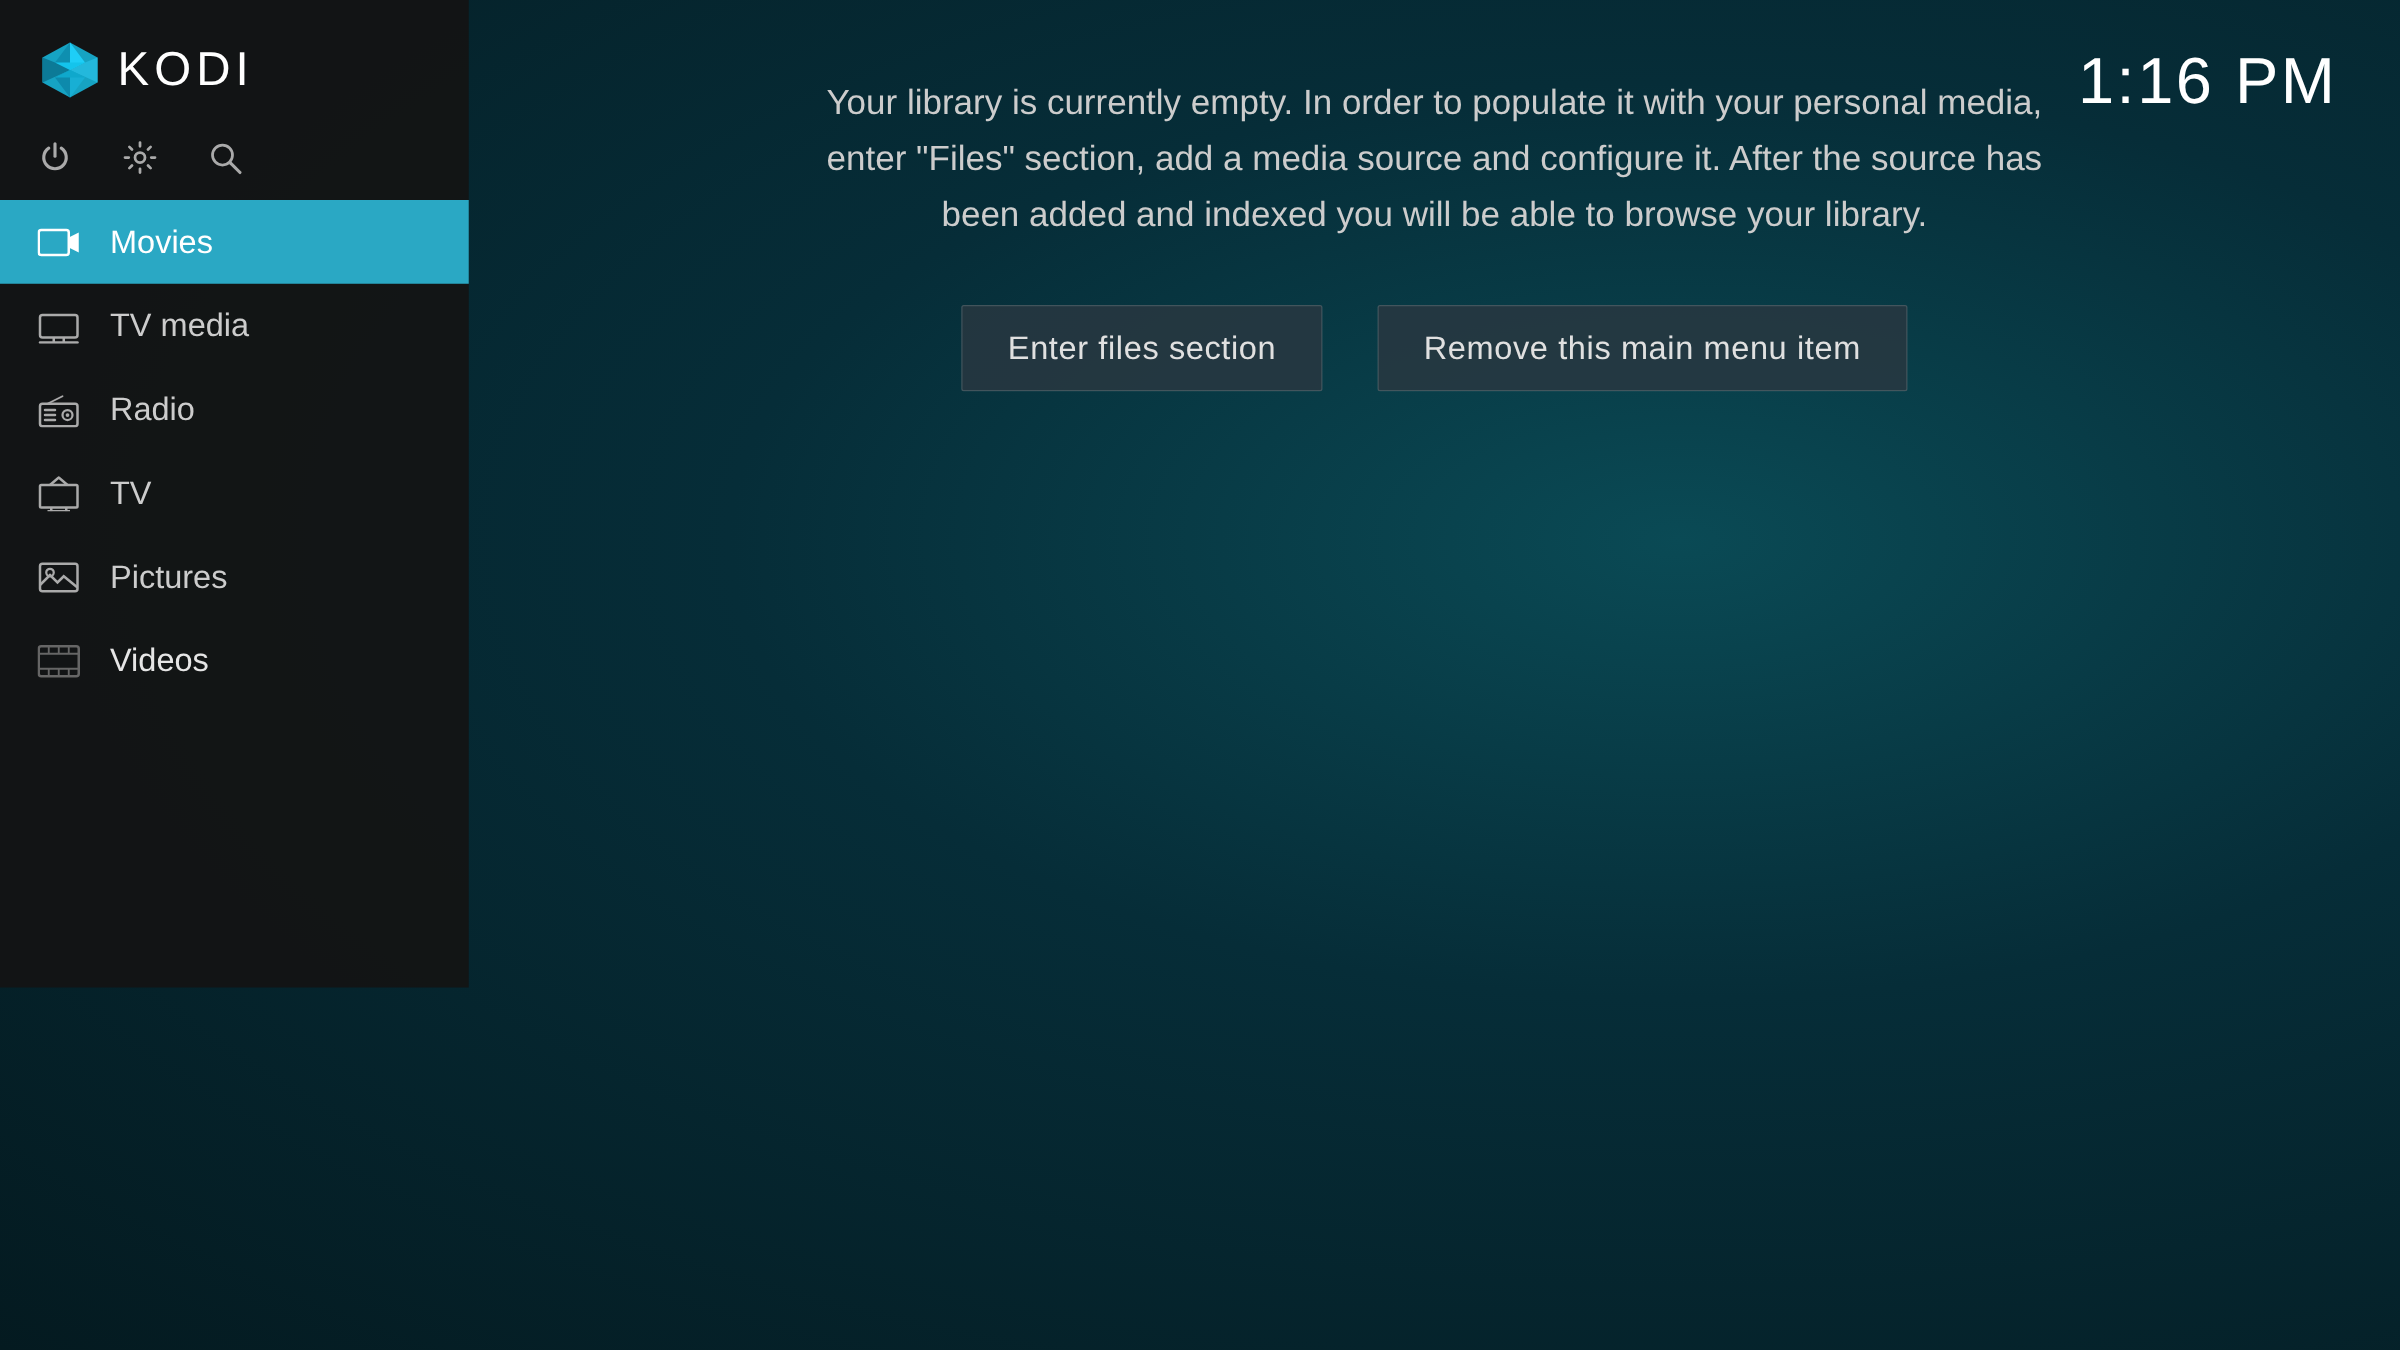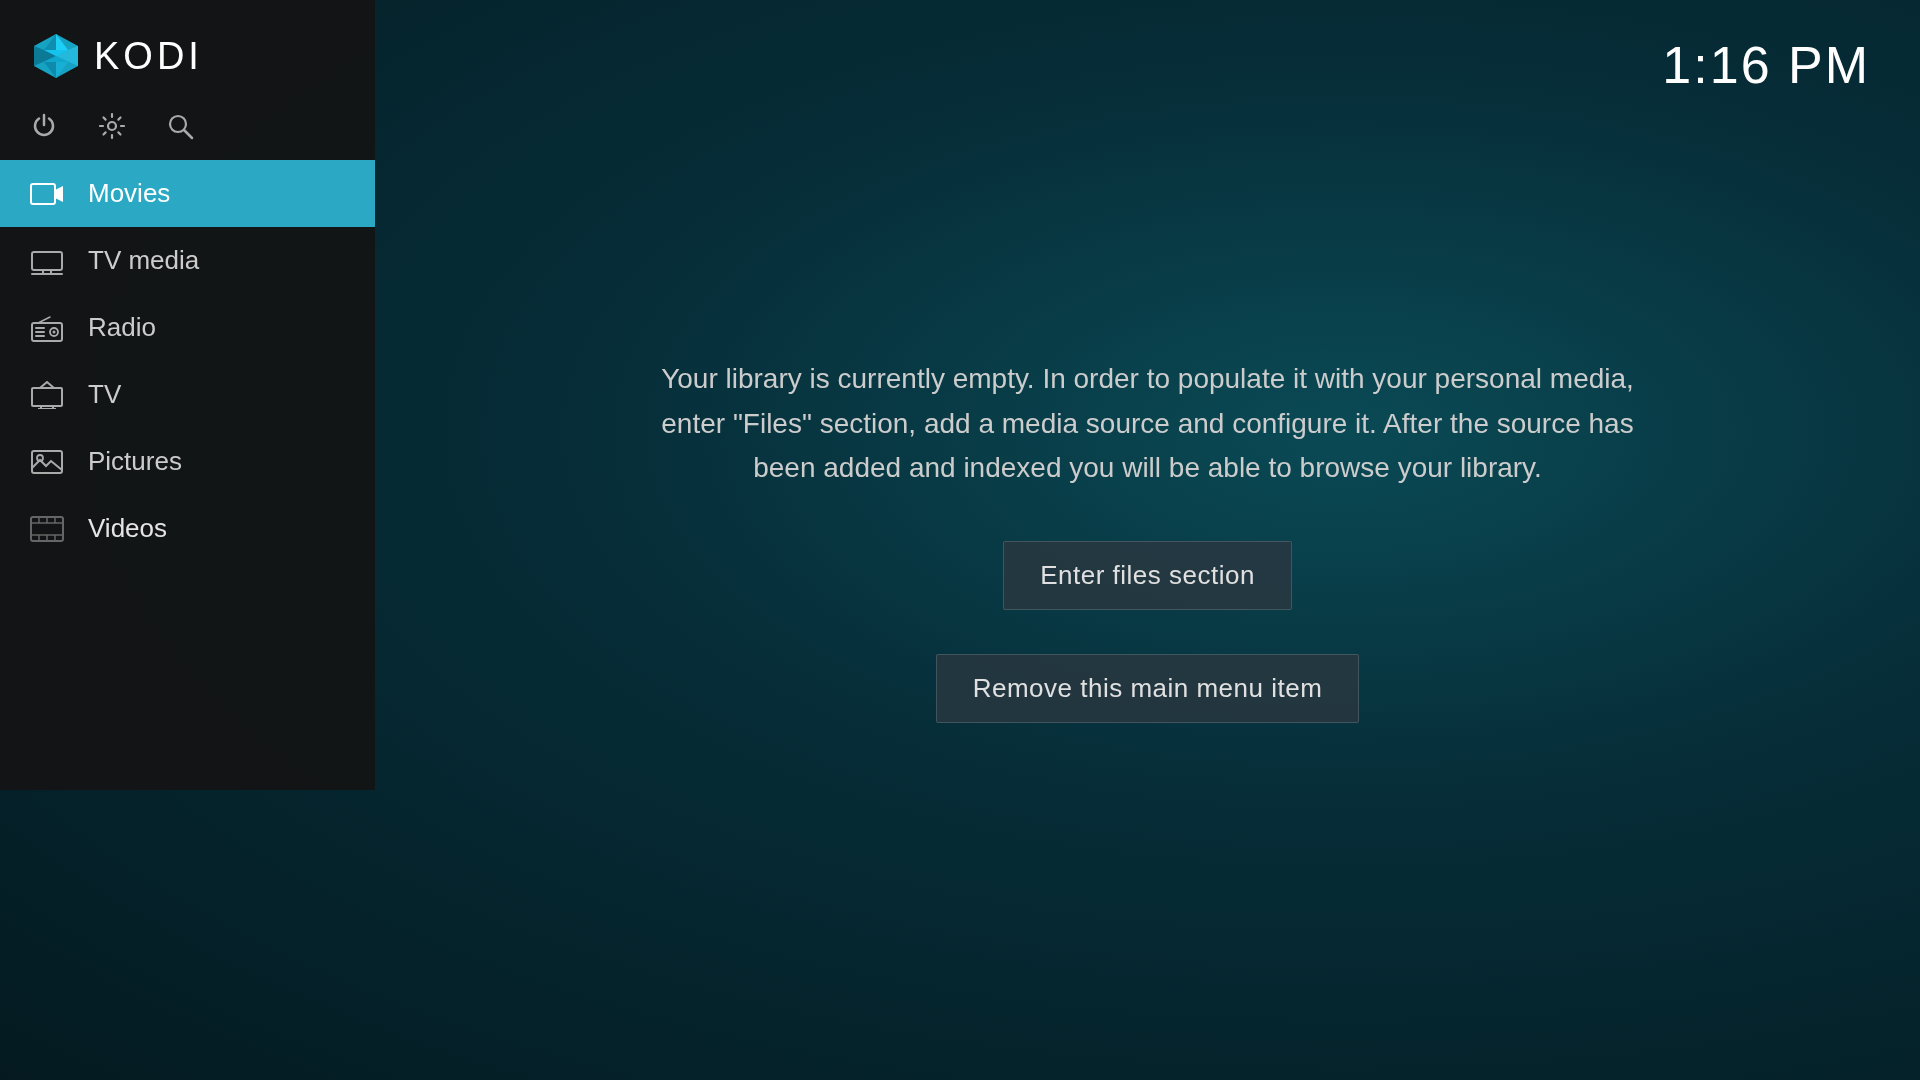--- a/index.html
+++ b/index.html
@@ -106,39 +106,37 @@
       font-weight: 200;
       color: #fff;
       letter-spacing: 2px;
     }
 
     .content-area {
       flex: 1;
       display: flex;
       flex-direction: column;
       align-items: center;
-      justify-content: center;
-      padding: 40px 120px;
+      padding: 60px 120px;
     }
 
     .empty-library-text {
       text-align: center;
       font-size: 28px;
       font-weight: 300;
       color: #ccc;
       line-height: 1.6;
       max-width: 980px;
       margin-bottom: 50px;
     }
 
     .action-buttons {
       display: flex;
       gap: 44px;
       align-items: center;
-      flex-direction: column;
     }
 
     .action-btn {
       padding: 18px 36px;
       background: rgba(40, 55, 65, 0.85);
       border: 1px solid rgba(255,255,255,0.15);
       color: #e0e0e0;
       font-size: 26px;
       cursor: pointer;
       border-radius: 2px;

